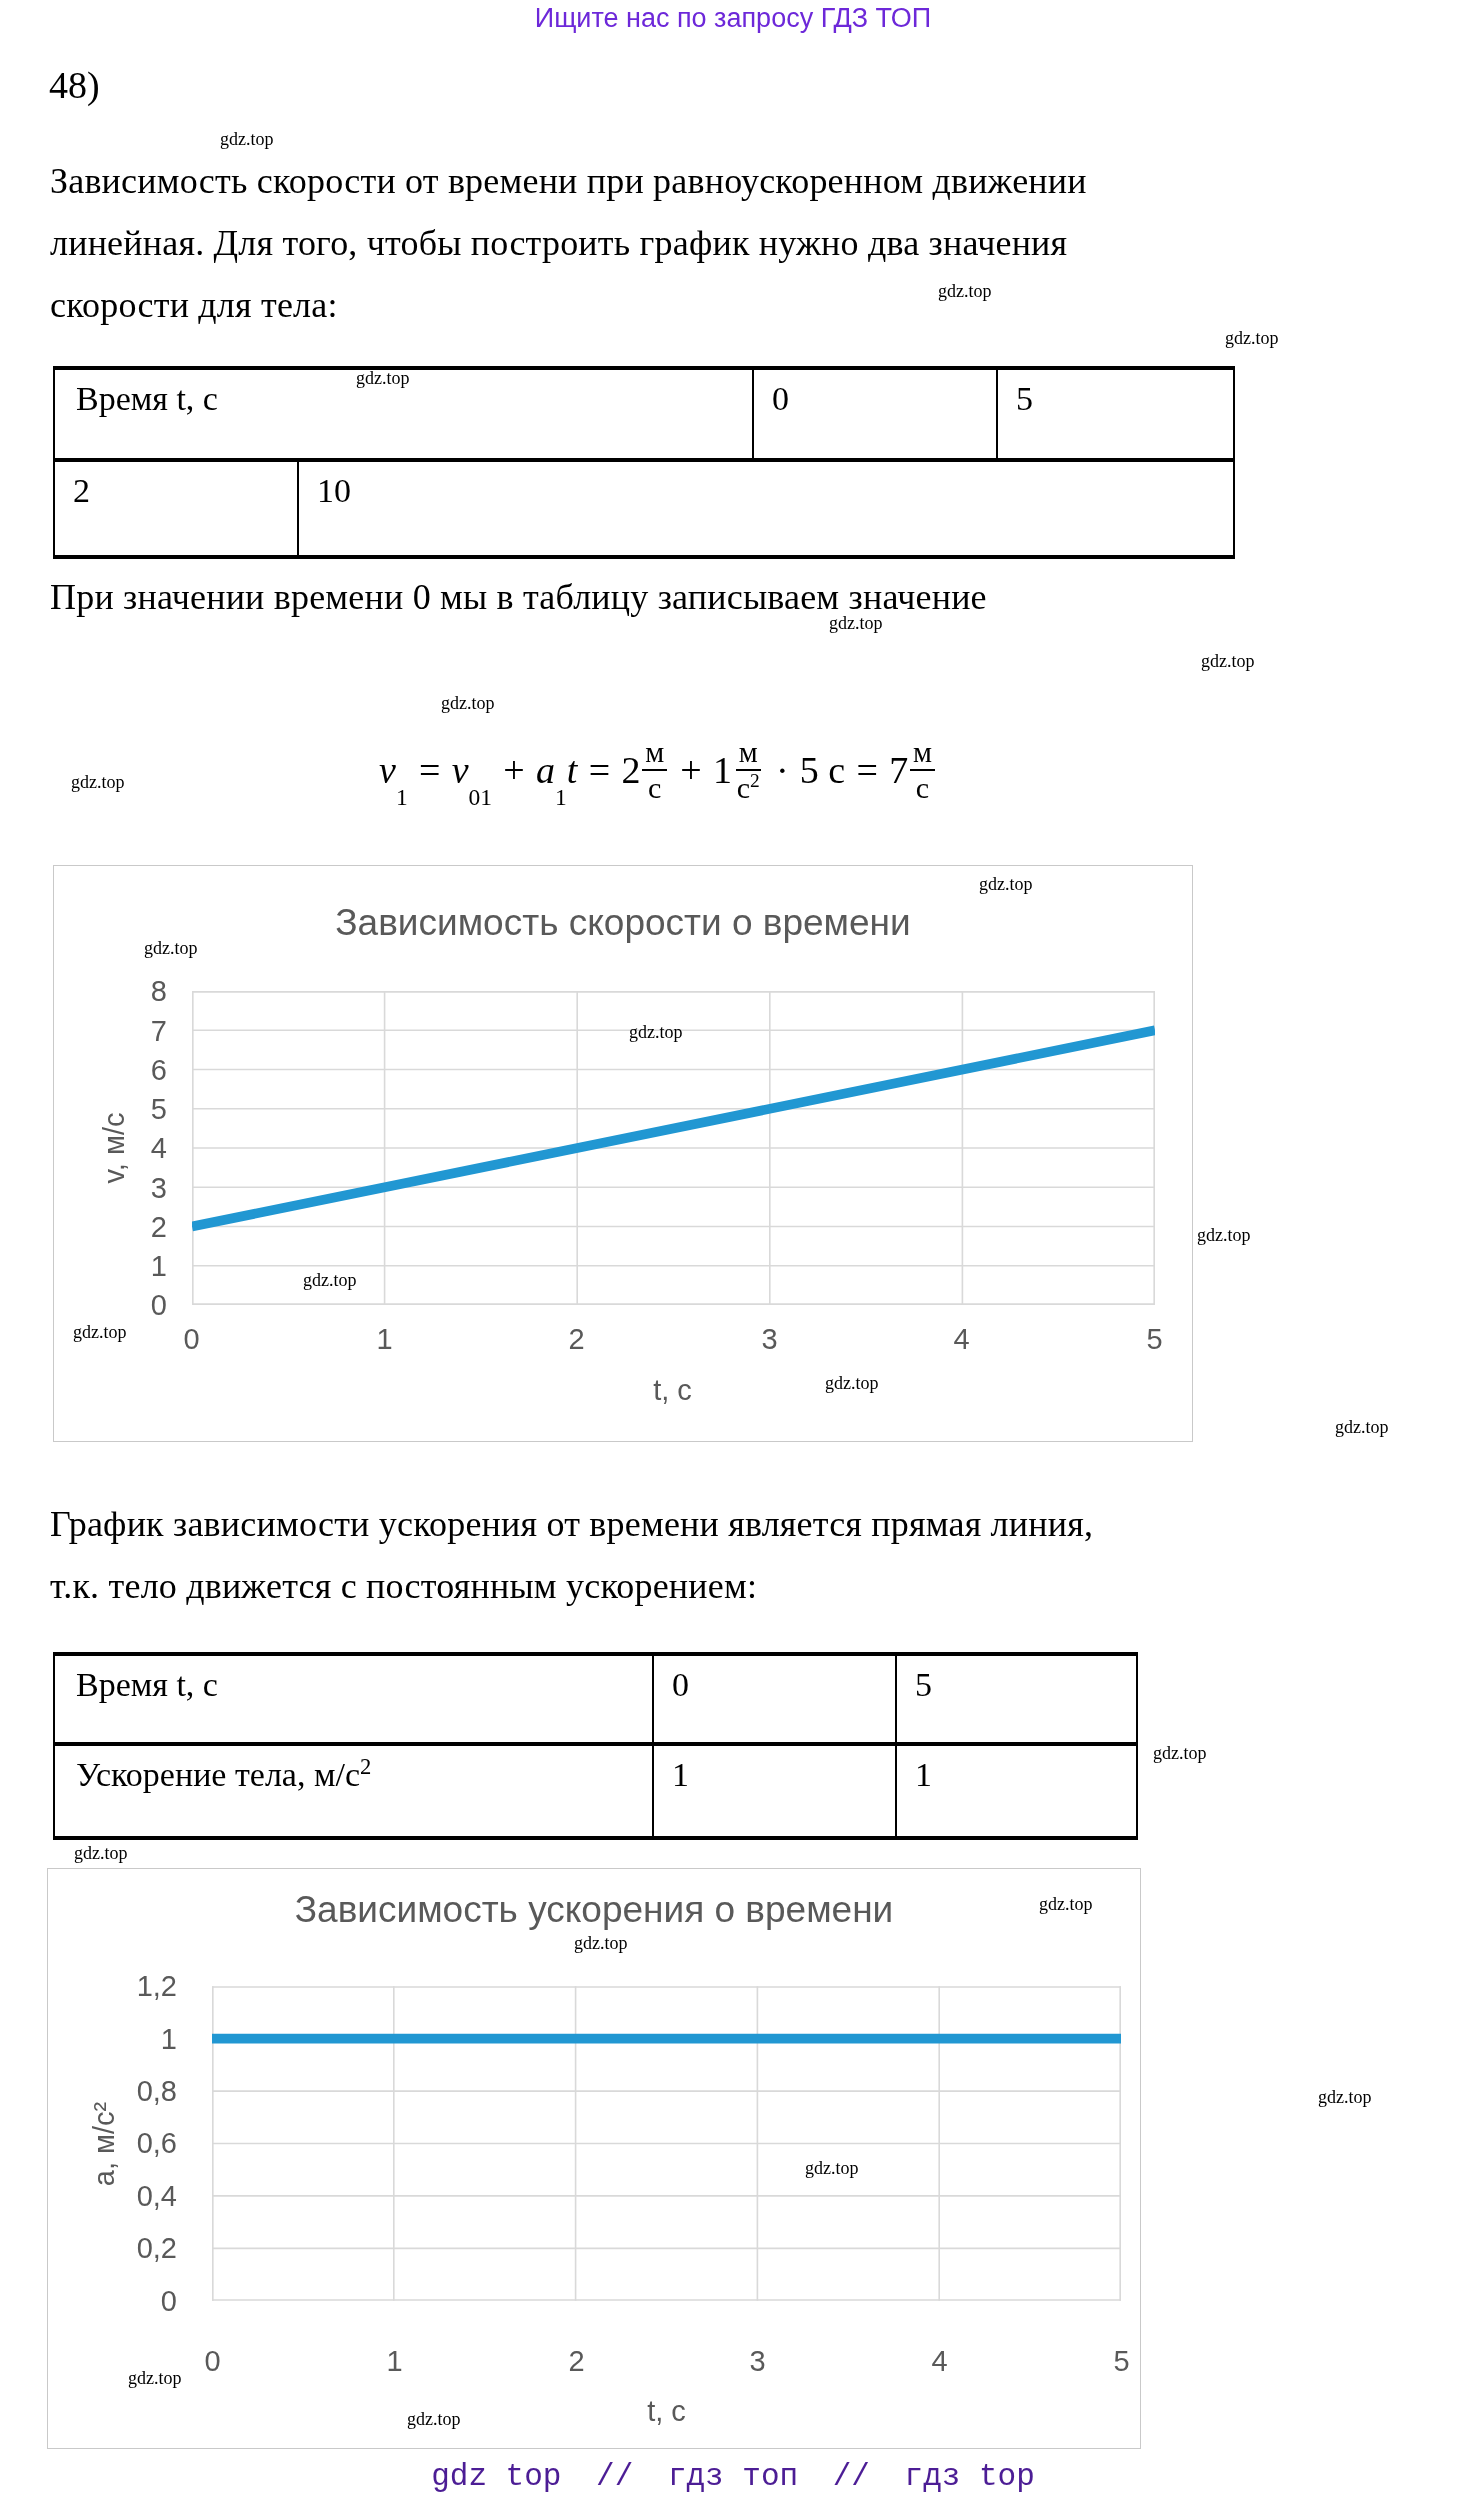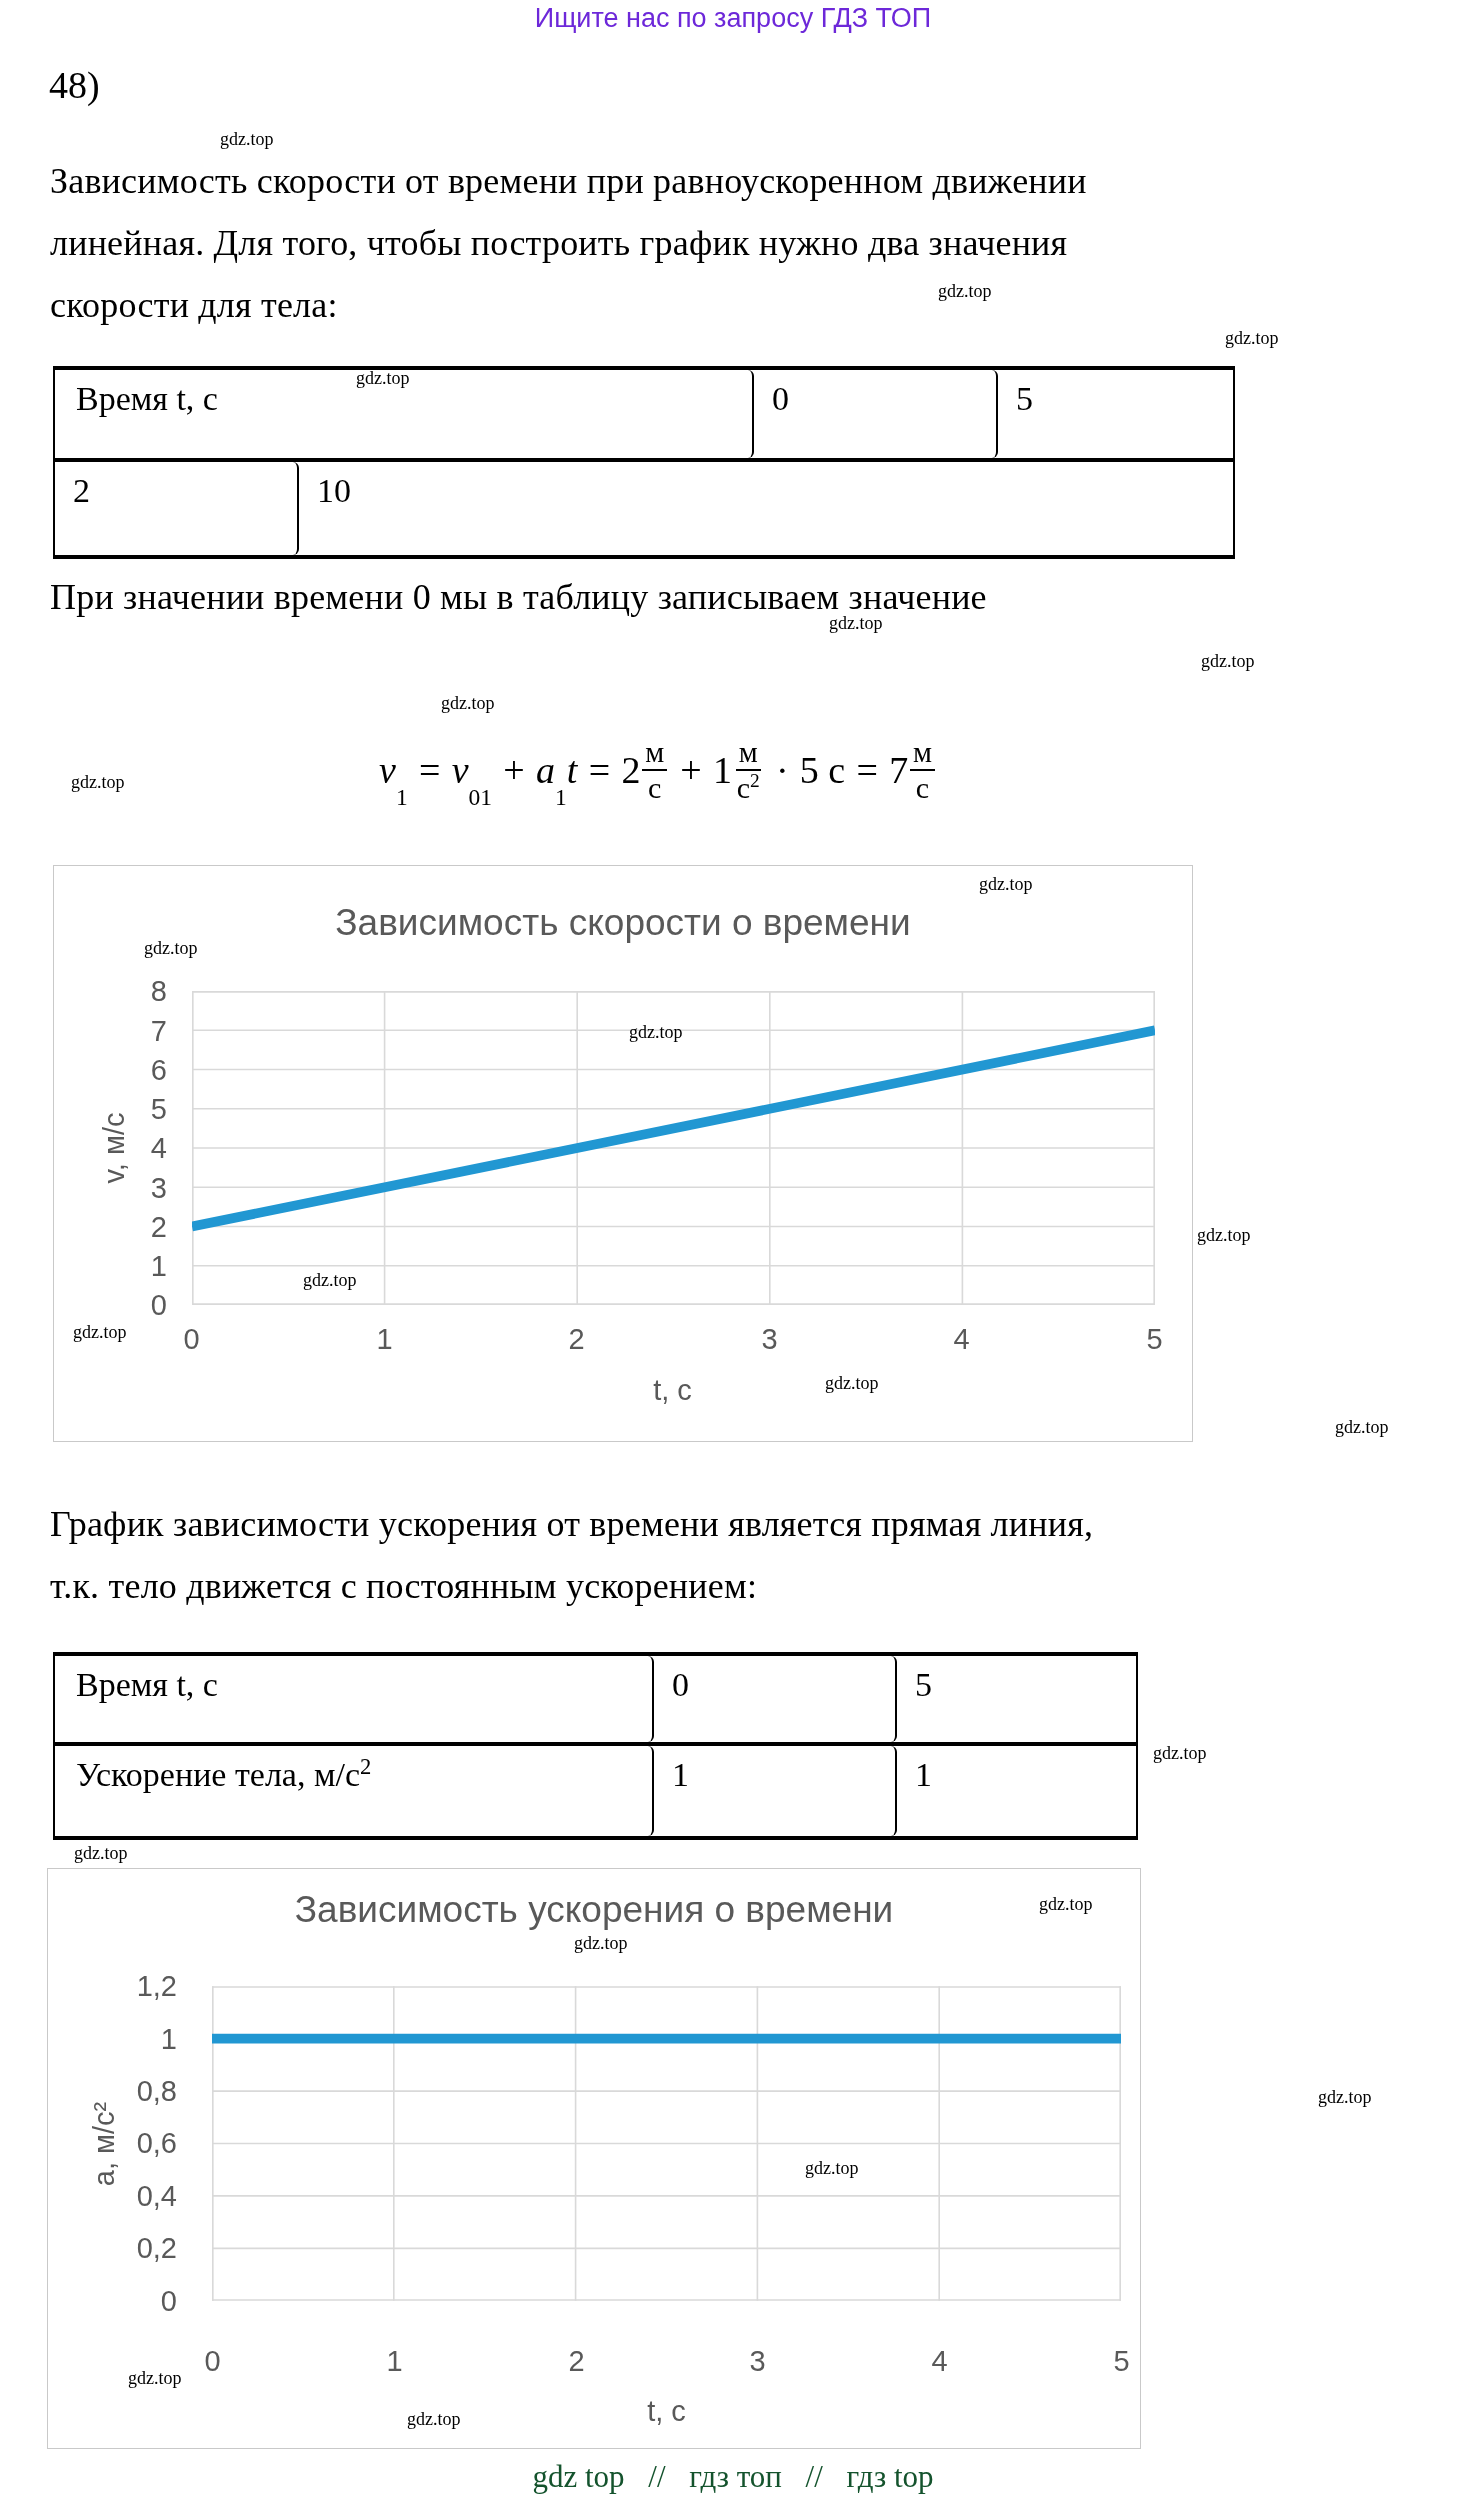--- a/index.html
+++ b/index.html
@@ -46,21 +46,20 @@
     border:2.4px solid #000;
     border-top-width:4px; border-bottom-width:4px;
     background:#fff; z-index:2;
   }
   .tbl .row { display:flex; }
   .tbl .row.first { border-bottom:4px solid #000; }
   .tbl .cell {
     font-size:34px; padding:9.7px 0 0 21px;
     border-right:2.4px solid #000;
     overflow:hidden;
-    border-radius:6px;
   }
   .tbl .cell.last { border-right:none; }
   .tbl .cell.val { padding-left:18px; }
   .tbl sup { font-size:22.6px; vertical-align:super; line-height:0; }
 
   
   .formula {
     position:absolute; left:379px; top:713px;
     display:flex; align-items:center;
     font-size:38px; z-index:2; height:113px;
@@ -95,22 +94,22 @@
     font-size:29px; transform:rotate(-90deg); white-space:nowrap;
   }
   .axis-title-x {
     position:absolute; width:113px; text-align:center; font-size:29px;
   }
 
   
   .footer {
     position:absolute; top:2459px; left:0; width:100%;
     text-align:center;
-    font-family:Liberation Serif, serif;
-    font-size:31px; color:#14532d; z-index:2;
+    font-family:Liberation Mono, monospace;
+    font-size:31px; color:#4c1d95; z-index:2;
   }
   .footer .seg { margin:0 8px; }
   .footer .sep { margin:0 8px; }
 </style>
 </head>
 <body>
 
 <div class="promo">Ищите нас по запросу ГДЗ ТОП</div>
 
 <div class="problem-number">48)</div>

